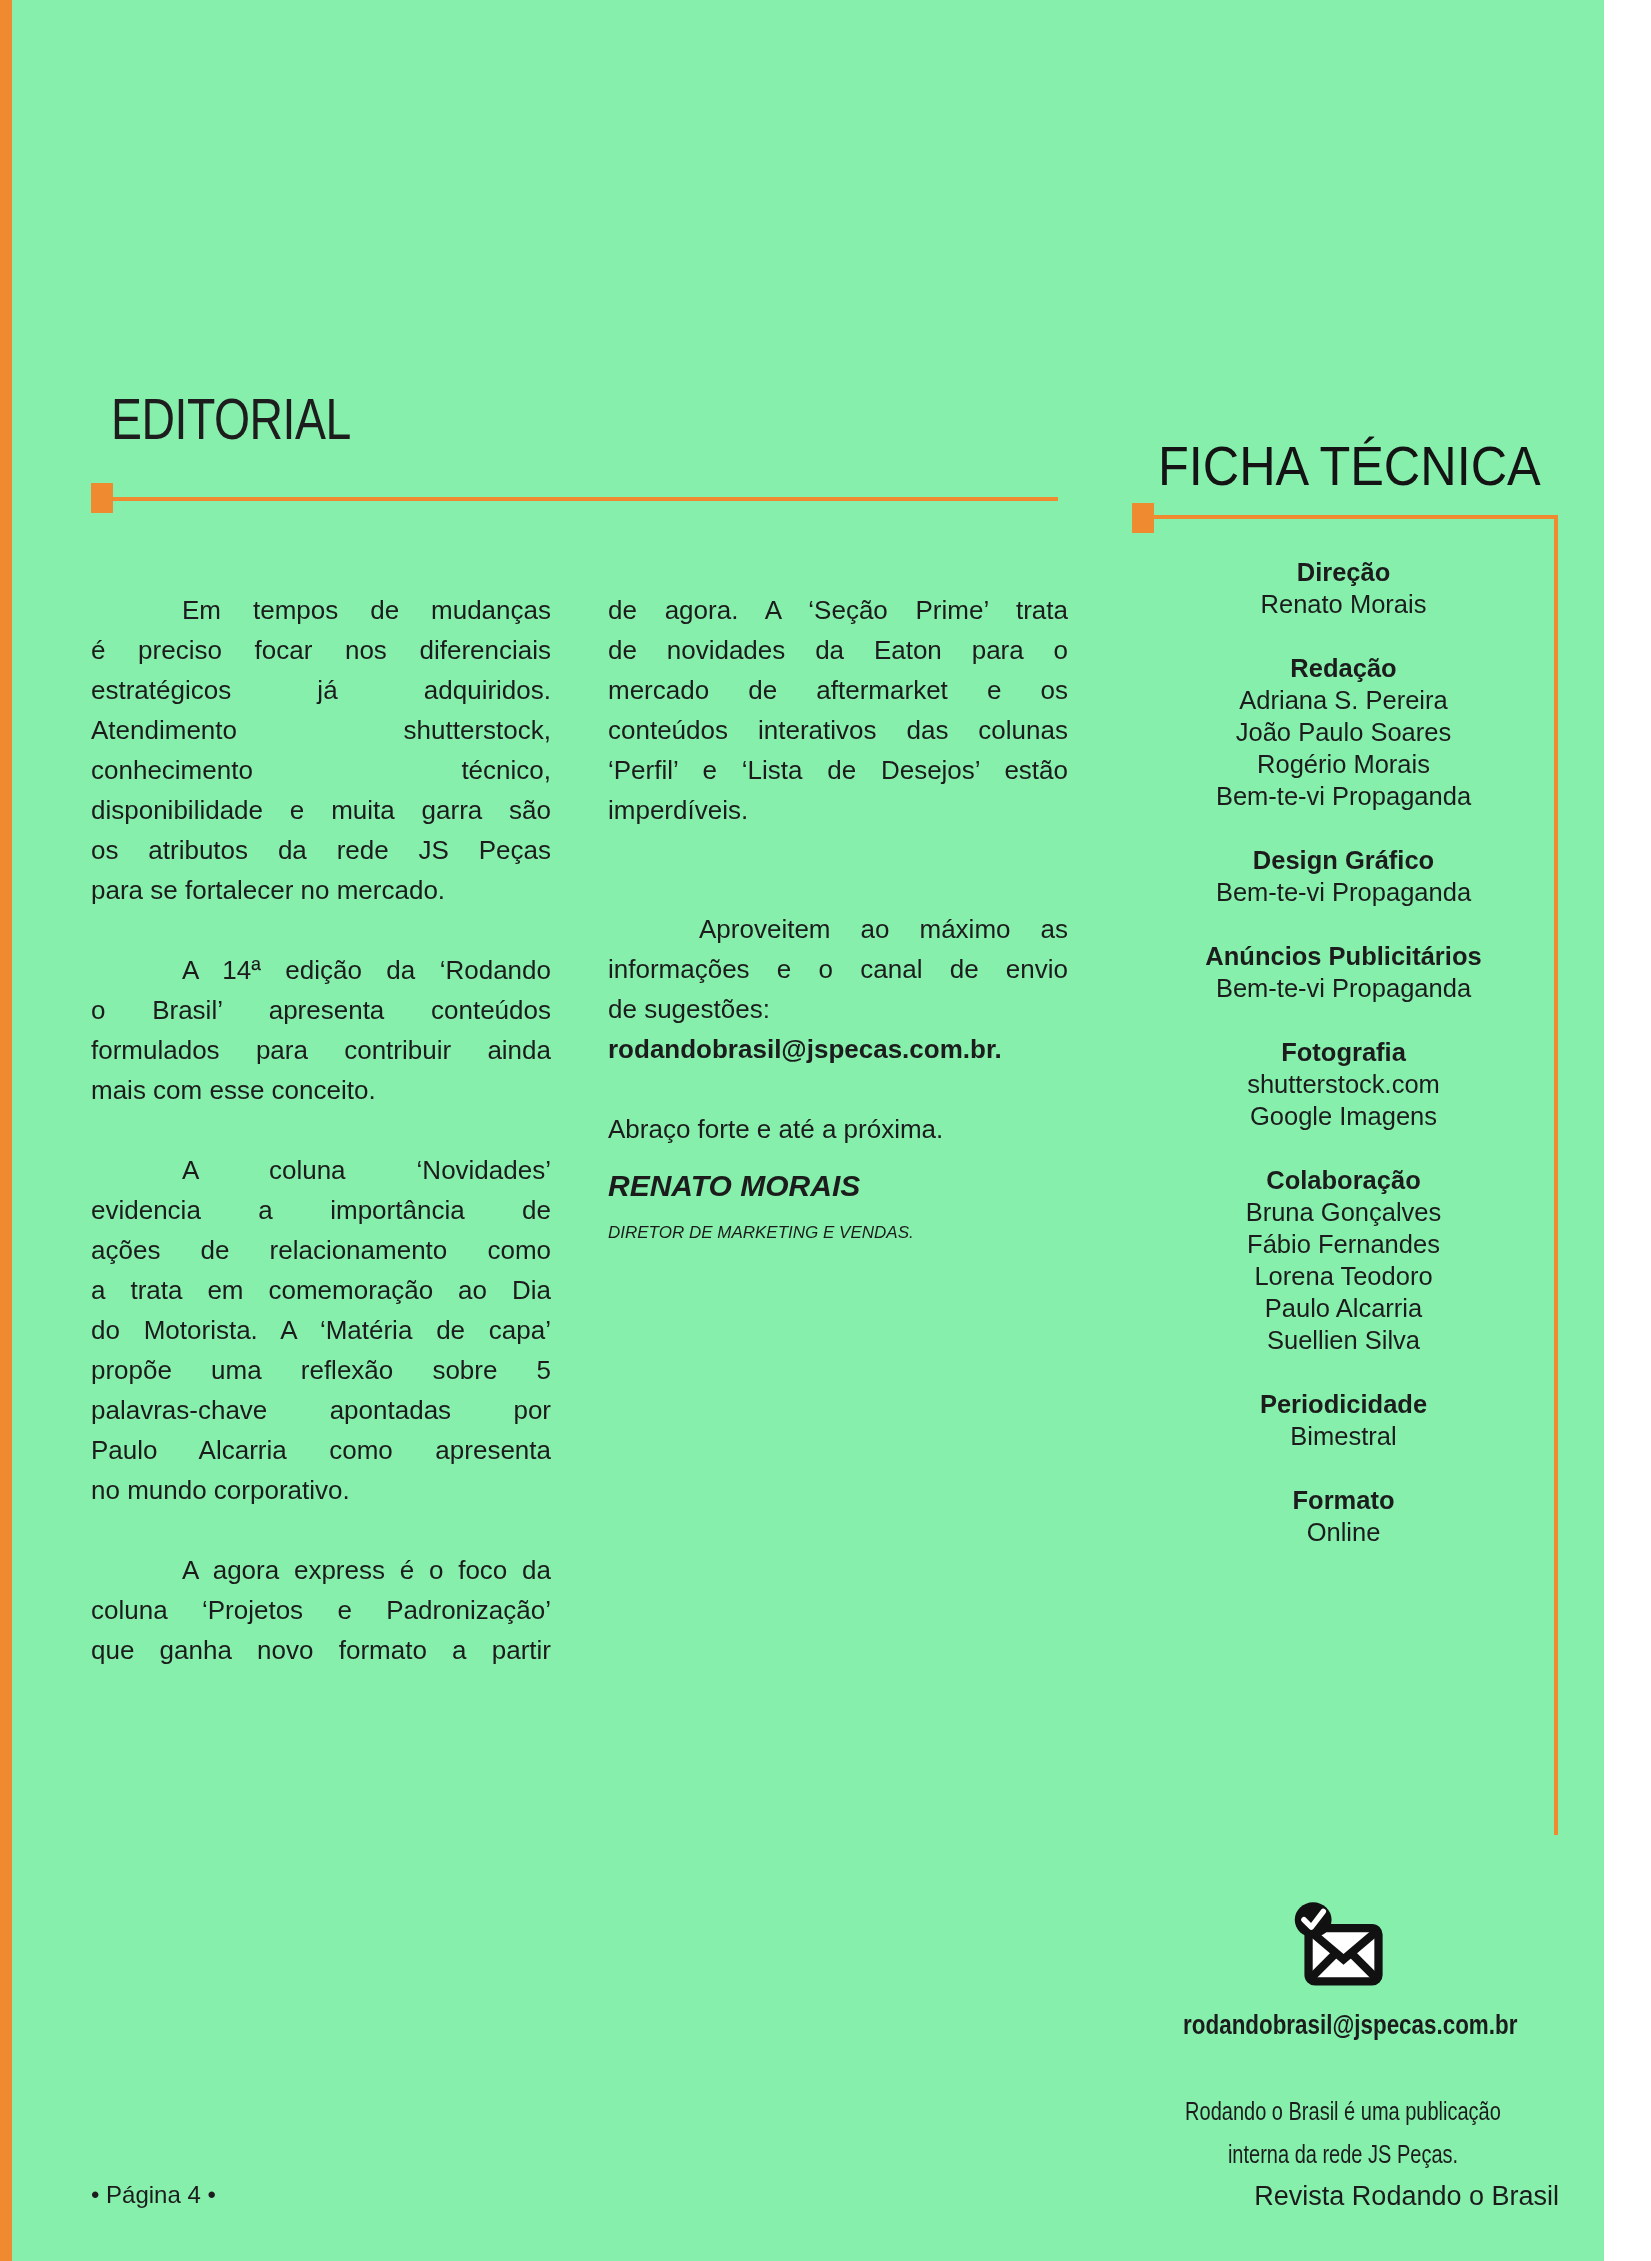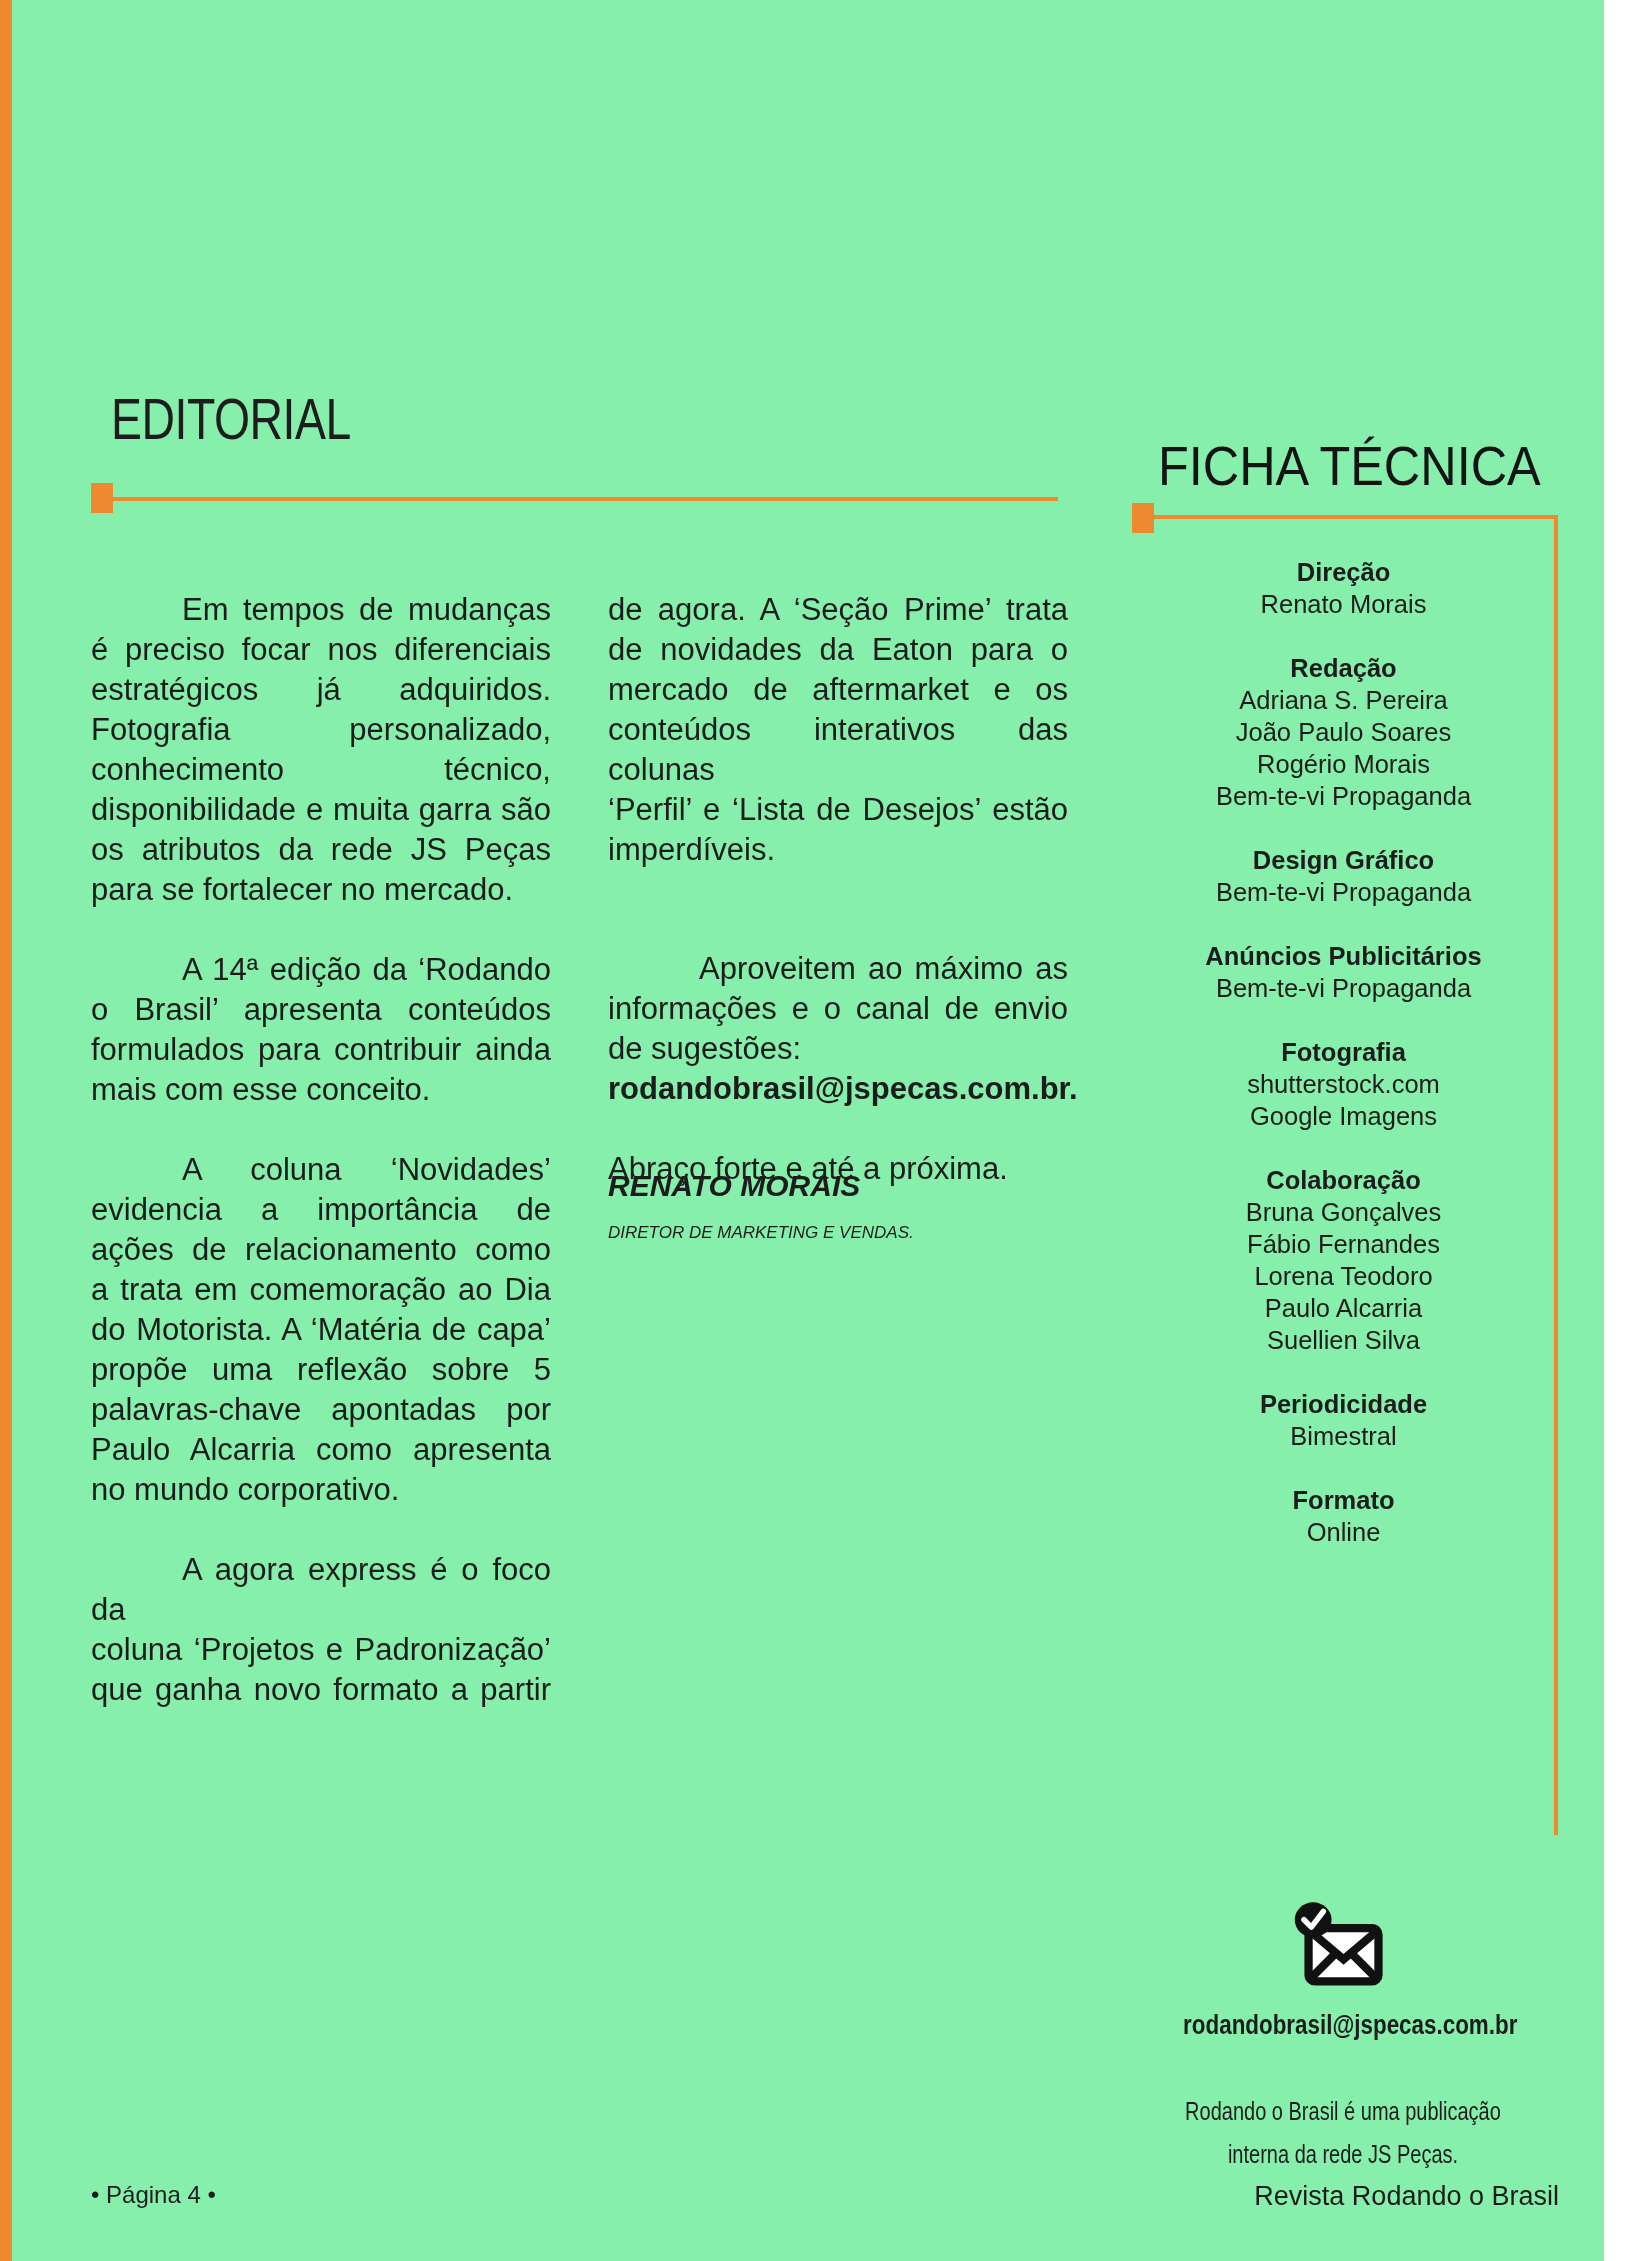--- a/index.html
+++ b/index.html
@@ -16,21 +16,21 @@
   .editorial-rule{position:absolute;left:113px;top:497px;width:945px;height:4.3px;background:var(--accent);}
 
   
   .ficha-title{position:absolute;left:1137px;top:435px;width:419px;text-align:center;font-size:56px;
         line-height:61px;color:#141414;transform:scaleX(0.90);transform-origin:center top;white-space:nowrap;}
   .ficha-square{position:absolute;left:1132px;top:503px;width:22px;height:30px;background:var(--accent);}
   .ficha-rule-h{position:absolute;left:1154px;top:515px;width:404px;height:4.3px;background:var(--accent);}
   .ficha-rule-v{position:absolute;left:1554px;top:515px;width:4.3px;height:1320px;background:var(--accent);}
 
   
-  .col{position:absolute;top:590px;width:460px;font-size:31px;line-height:40px;}
+  .col{position:absolute;top:590px;width:460px;font-size:26px;line-height:40px;}
   .col-1{left:91px;} .col-2{left:608px;}
   .para{margin:0 0 40px 0;}
   .para.gap-lg{margin-bottom:79px;}
   .line{text-align:justify;text-align-last:justify;}
   .line.left{text-align:left;text-align-last:left;}
   .line.indent{text-indent:91px;}
   .line.bold{font-weight:bold;}
 
   .signature{position:absolute;left:608px;top:1169px;width:462px;}
   .sig-name{font-size:30px;font-weight:bold;font-style:italic;letter-spacing:0px;}
@@ -68,21 +68,21 @@
   <div class="ficha-title">FICHA TÉCNICA</div>
   <div class="ficha-square"></div>
   <div class="ficha-rule-h"></div>
   <div class="ficha-rule-v"></div>
 
   <div class="col col-1">
       <div class="para">
         <div class="line indent">Em tempos de mudanças</div>
         <div class="line">é preciso focar nos diferenciais</div>
         <div class="line">estratégicos já adquiridos.</div>
-        <div class="line">Fotografia personalizado,</div>
+        <div class="line">Atendimento shutterstock,</div>
         <div class="line">conhecimento técnico,</div>
         <div class="line">disponibilidade e muita garra são</div>
         <div class="line">os atributos da rede JS Peças</div>
         <div class="line left">para se fortalecer no mercado.</div>
       </div>
       <div class="para">
         <div class="line indent">A 14ª edição da ‘Rodando</div>
         <div class="line">o Brasil’ apresenta conteúdos</div>
         <div class="line">formulados para contribuir ainda</div>
         <div class="line left">mais com esse conceito.</div>

